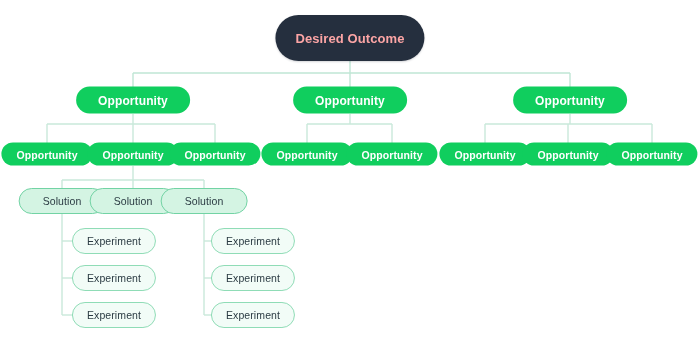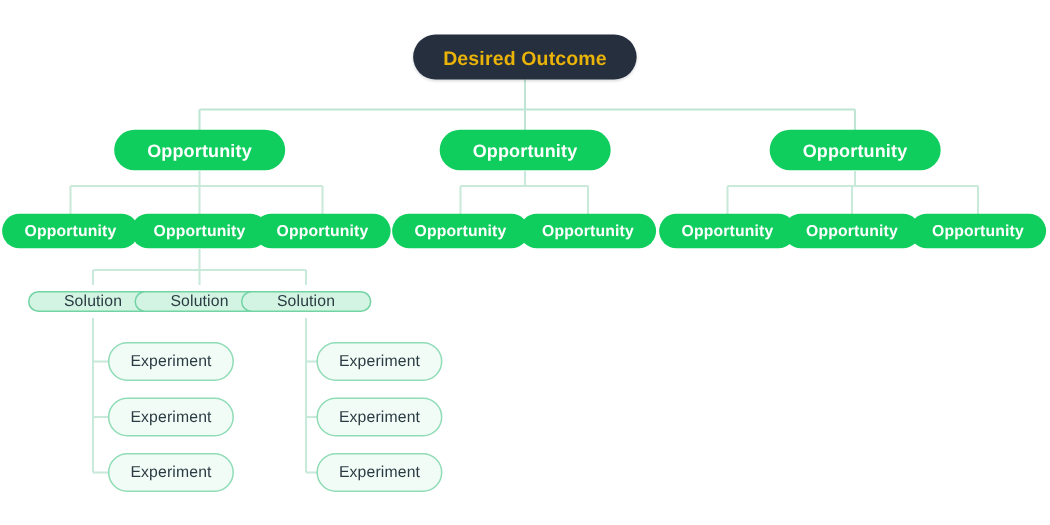--- a/index.html
+++ b/index.html
@@ -49,25 +49,25 @@
     align-items: center;
     justify-content: center;
     box-sizing: border-box;
     white-space: nowrap;
     transform: translate(-50%, -50%);
     letter-spacing: .1px;
   }
 
   .node.root {
     background: #252f3e;
-    color: #eab308;
+    color: #fca5a5;
     border-radius: 999px;
     font-size: 13px;
     font-weight: 700;
-    height: 30px;
+    height: 46px;
     padding: 4px 20px;
     box-shadow: 0 1px 2px rgba(20,30,45,.18);
   }
 
   .node.opp-1 {
     background: #10ce5e;
     color: #ffffff;
     border-radius: 999px;
     font-size: 12px;
     font-weight: 600;
@@ -85,21 +85,21 @@
     padding: 0 15px;
   }
 
   .node.solution {
     background: #d4f4e3;
     color: #2b3b43;
     border: 1.3px solid #72d3a4;
     border-radius: 999px;
     font-size: 10.5px;
     font-weight: 500;
-    height: 14px;
+    height: 26px;
     padding: 0 23px;
   }
 
   .node.experiment {
     background: #f2fcf7;
     color: #2b3b43;
     border: 1.3px solid #8fdcb6;
     border-radius: 999px;
     font-size: 10.5px;
     font-weight: 500;

